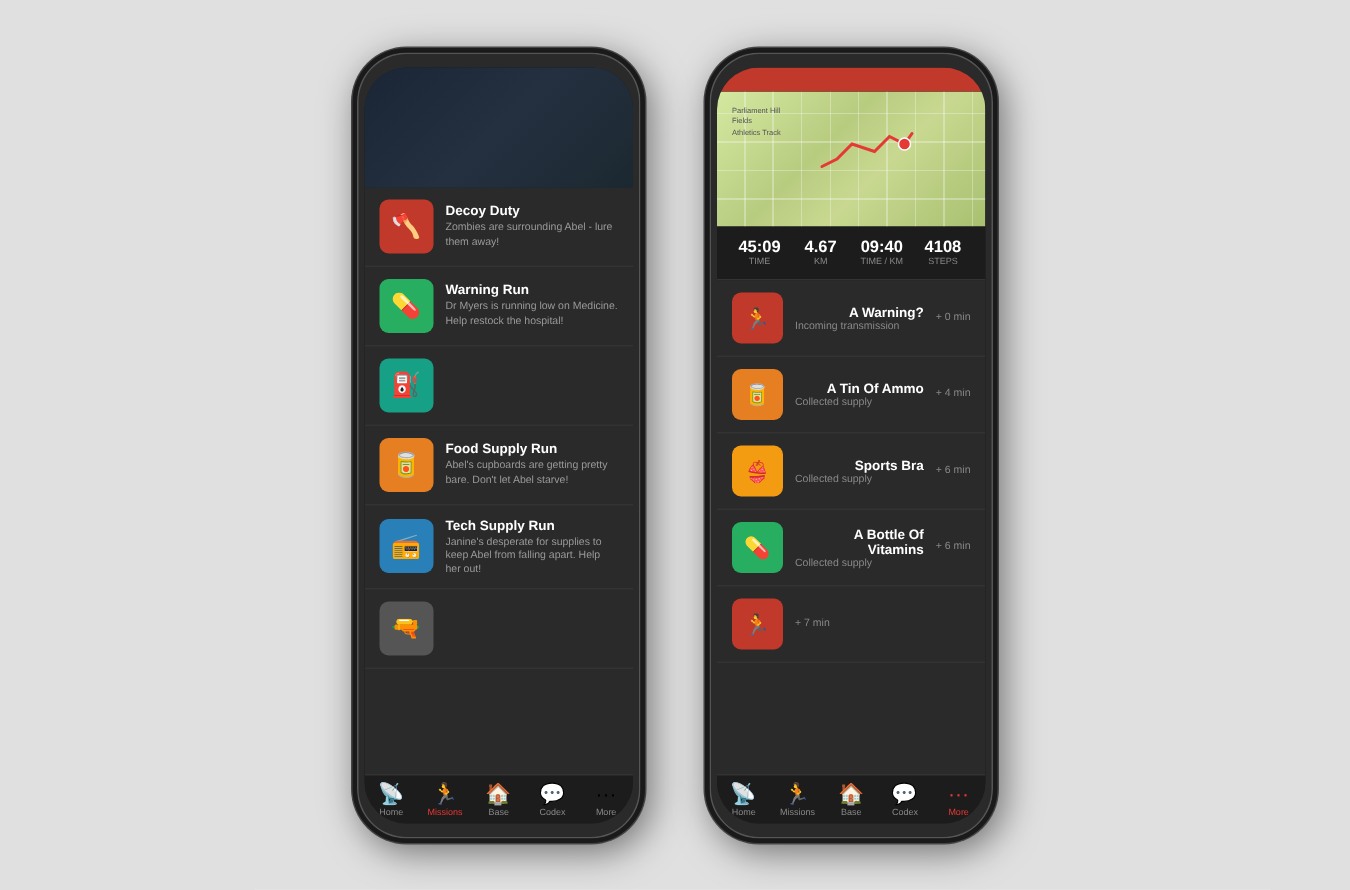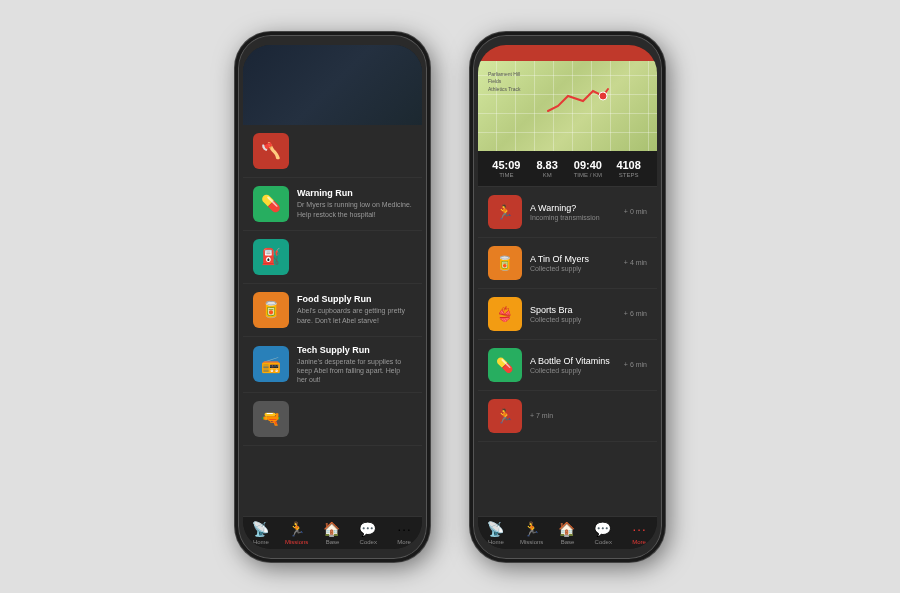--- a/index.html
+++ b/index.html
@@ -249,22 +249,23 @@
       flex-shrink: 0;
       display: flex;
       align-items: center;
       justify-content: center;
       font-size: 14px;
     }
     .log-text { flex: 1; }
     .log-name {
       color: #fff;
       font-size: 9px;
-      font-weight: 400;
+      font-weight: 700;
       margin-bottom: 1px;
+      text-align: right;
     }
     .log-sub {
       color: #888;
       font-size: 7px;
     }
     .log-time {
       color: #888;
       font-size: 7px;
     }
   </style>
@@ -283,20 +284,24 @@
             <span class="back-btn"></span>
             <span class="supply-title"></span>
           </div>
           <div class="supply-subtitle"></div>
         </div>
 
         <div class="mission-list">
 
         <div class="mission-item">
     <div class="mission-icon" style="background:#c0392b">🪓</div>
+    <div class="mission-text">
+      <div class="mission-name">Decoy Duty</div>
+      <div class="mission-desc">Zombies are surrounding Abel - lure them away!</div>
+    </div>
   </div>
             <div class="mission-item">
     <div class="mission-icon" style="background:#27ae60">💊</div>
     <div class="mission-text">
       <div class="mission-name">Warning Run</div>
       <div class="mission-desc">Dr Myers is running low on Medicine. Help restock the hospital!</div>
     </div>
   </div>
             <div class="mission-item">
     <div class="mission-icon" style="background:#16a085">⛽</div>
@@ -371,21 +376,21 @@
           </svg>
         </div>
 
         <div class="stats-bar">
 
         <div class="stat-item">
     <div class="stat-value">45:09</div>
     <div class="stat-label">TIME</div>
   </div>
             <div class="stat-item">
-    <div class="stat-value">8.83</div>
+    <div class="stat-value">4.67</div>
     <div class="stat-label">KM</div>
   </div>
             <div class="stat-item">
     <div class="stat-value">09:40</div>
     <div class="stat-label">TIME / KM</div>
   </div>
             <div class="stat-item">
     <div class="stat-value">4108</div>
     <div class="stat-label">STEPS</div>
   </div>
@@ -397,21 +402,21 @@
     <div class="log-icon" style="background:#c0392b">🏃</div>
     <div class="log-text">
       <div class="log-name">A Warning?</div>
       <div class="log-sub">Incoming transmission</div>
     </div>
     <div class="log-time">+ 0 min</div>
   </div>
             <div class="log-item">
     <div class="log-icon" style="background:#e67e22">🥫</div>
     <div class="log-text">
-      <div class="log-name">A Tin Of Myers</div>
+      <div class="log-name">A Tin Of Ammo</div>
       <div class="log-sub">Collected supply</div>
     </div>
     <div class="log-time">+ 4 min</div>
   </div>
             <div class="log-item">
     <div class="log-icon" style="background:#f39c12">👙</div>
     <div class="log-text">
       <div class="log-name">Sports Bra</div>
       <div class="log-sub">Collected supply</div>
     </div>

